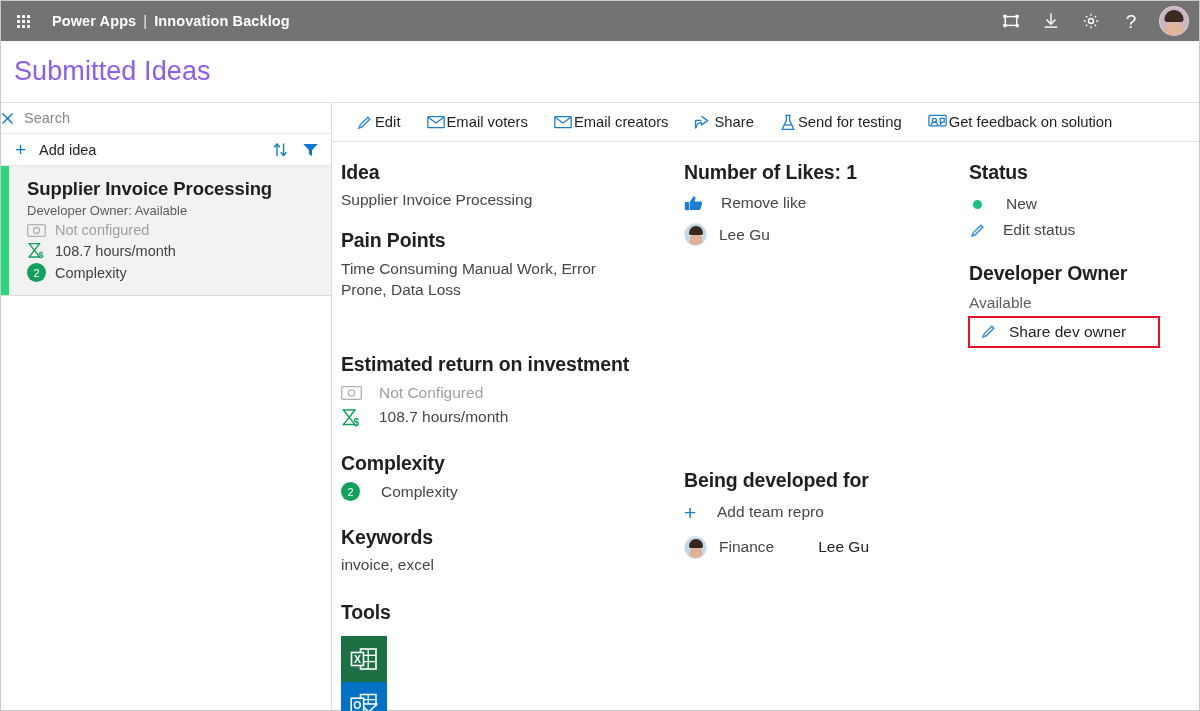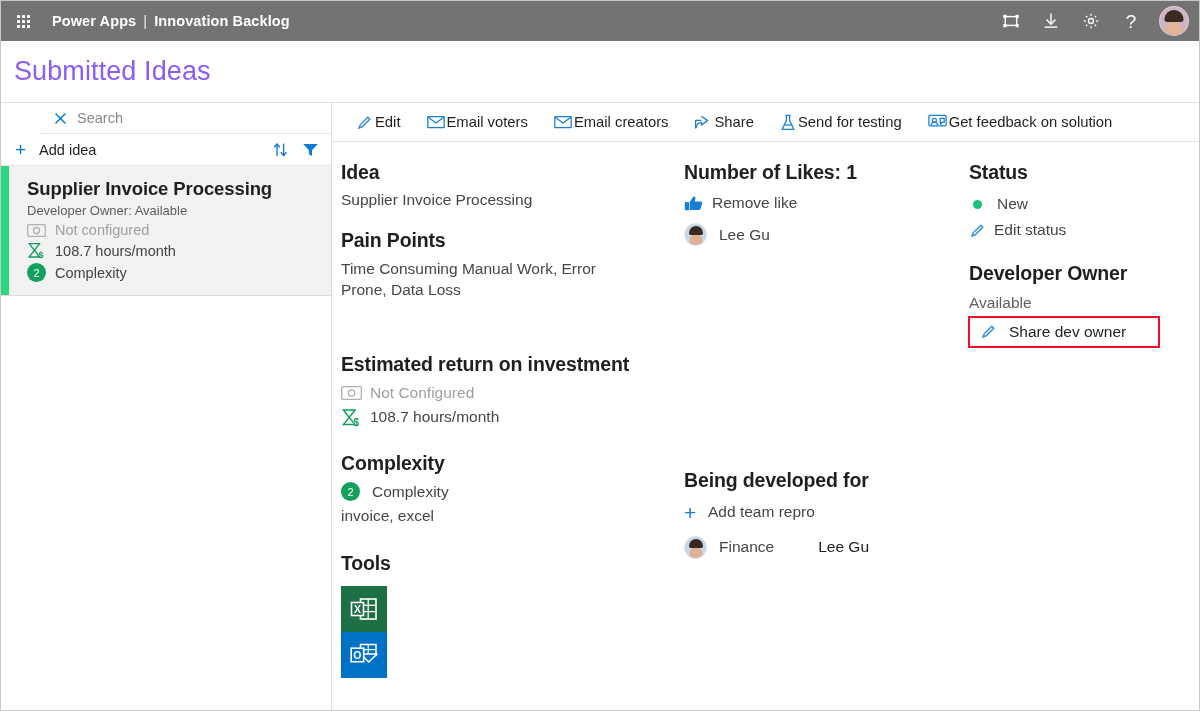--- a/index.html
+++ b/index.html
@@ -82,23 +82,21 @@
   
   .sidebar {
     width: 331px; flex: 0 0 331px;
     border-right: 1px solid #dcdcdc;
     display: flex; flex-direction: column;
     background: #fff;
   }
   .search-row {
     height: 31px; flex: 0 0 31px;
     display: flex; align-items: center; gap: 10px;
-    padding-left: 13px;
     border-bottom: 1px solid #e6e6e6;
-    margin-left: 40px;
   }
   .search-row .lbl { font-size: 14.5px; color: #8a8886; }
   .addrow {
     height: 32px; flex: 0 0 32px;
     display: flex; align-items: center;
     padding: 0 12px 0 14px;
     border-bottom: 1px solid #e6e6e6;
   }
   .addrow .plus { color: #0078d4; font-size: 19px; line-height: 1; margin-right: 13px; font-weight: 300;}
   .addrow .lbl { font-size: 14.5px; color: #201f1e; }
@@ -153,21 +151,21 @@
   .col-a { width: 352px; flex: 0 0 352px; padding-left: 9px; }
   .col-b { width: 285px; flex: 0 0 285px; }
   .col-c { flex: 1 1 auto; }
 
   .h-sec {
     font-size: 19.5px; font-weight: bold; color: #201f1e;
     letter-spacing: -.15px; line-height: 1.3;
   }
   .v-text { font-size: 15.5px; color: #484644; line-height: 1.35; margin-top: 5px; }
   .row-icon {
-    display: flex; align-items: center; gap: 8px;
+    display: flex; align-items: center; gap: 17px;
     margin-top: 6px; font-size: 15.5px;
   }
   .row-icon.muted { color: #a19f9d; }
   .row-icon.normal { color: #484644; }
   .row-icon.action { color: #484644; cursor: pointer; }
   .gap-m { margin-top: 24px; }
   .gap-s { margin-top: 17px; }
   .gap-l { margin-top: 52px; }
 
   .tools-stack { margin-top: 10px; display: flex; flex-direction: column; }
@@ -457,20 +455,21 @@
             </span>
             <span>108.7 hours/month</span>
           </div>
 
           <div class="h-sec gap-m">Complexity</div>
           <div class="row-icon normal">
             <span class="badge-num">2</span>
             <span style="margin-left:4px">Complexity</span>
           </div>
 
+          <div class="h-sec gap-m">Keywords</div>
           <div class="v-text">invoice, excel</div>
 
           <div class="h-sec gap-m">Tools</div>
           <div class="tools-stack">
             <div class="tile excel">
               <svg width="28" height="26" viewBox="0 0 28 26">
                 <rect x="10.5" y="3" width="15.5" height="20" fill="none" stroke="#fff" stroke-width="1.6"></rect>
                 <g stroke="#fff" stroke-width="1.3">
                     <path d="M10.5 9.3 H26"></path>
                     <path d="M10.5 15.6 H26"></path>

